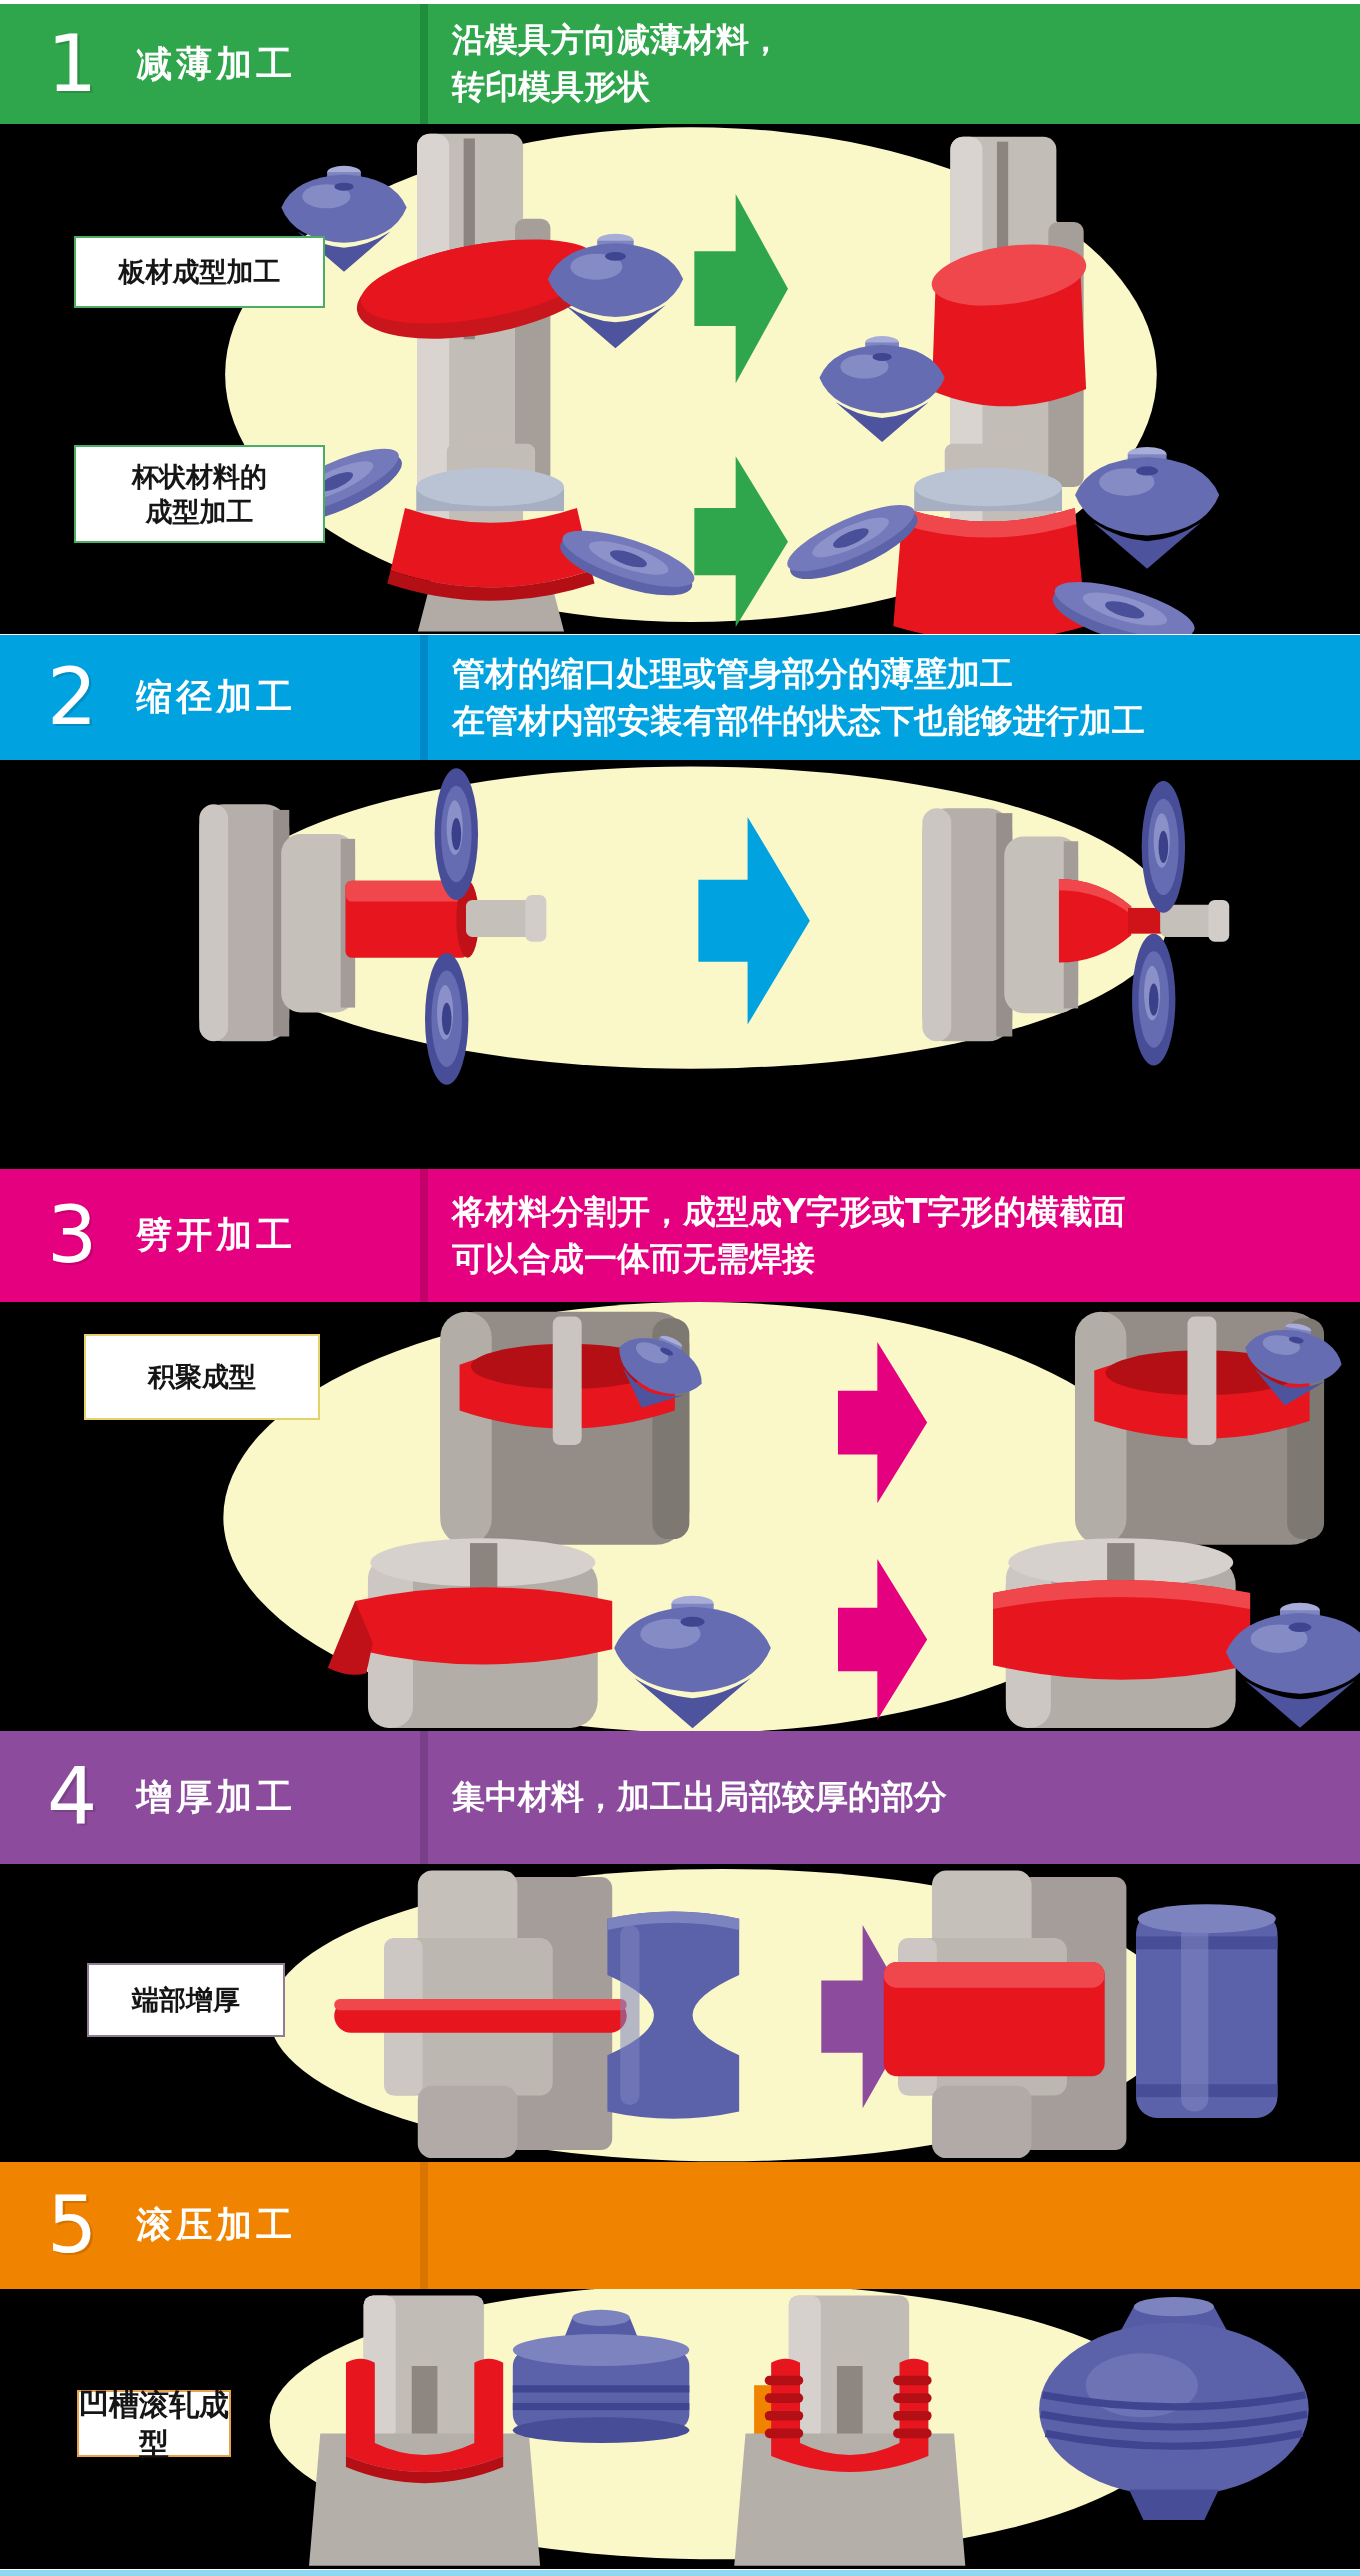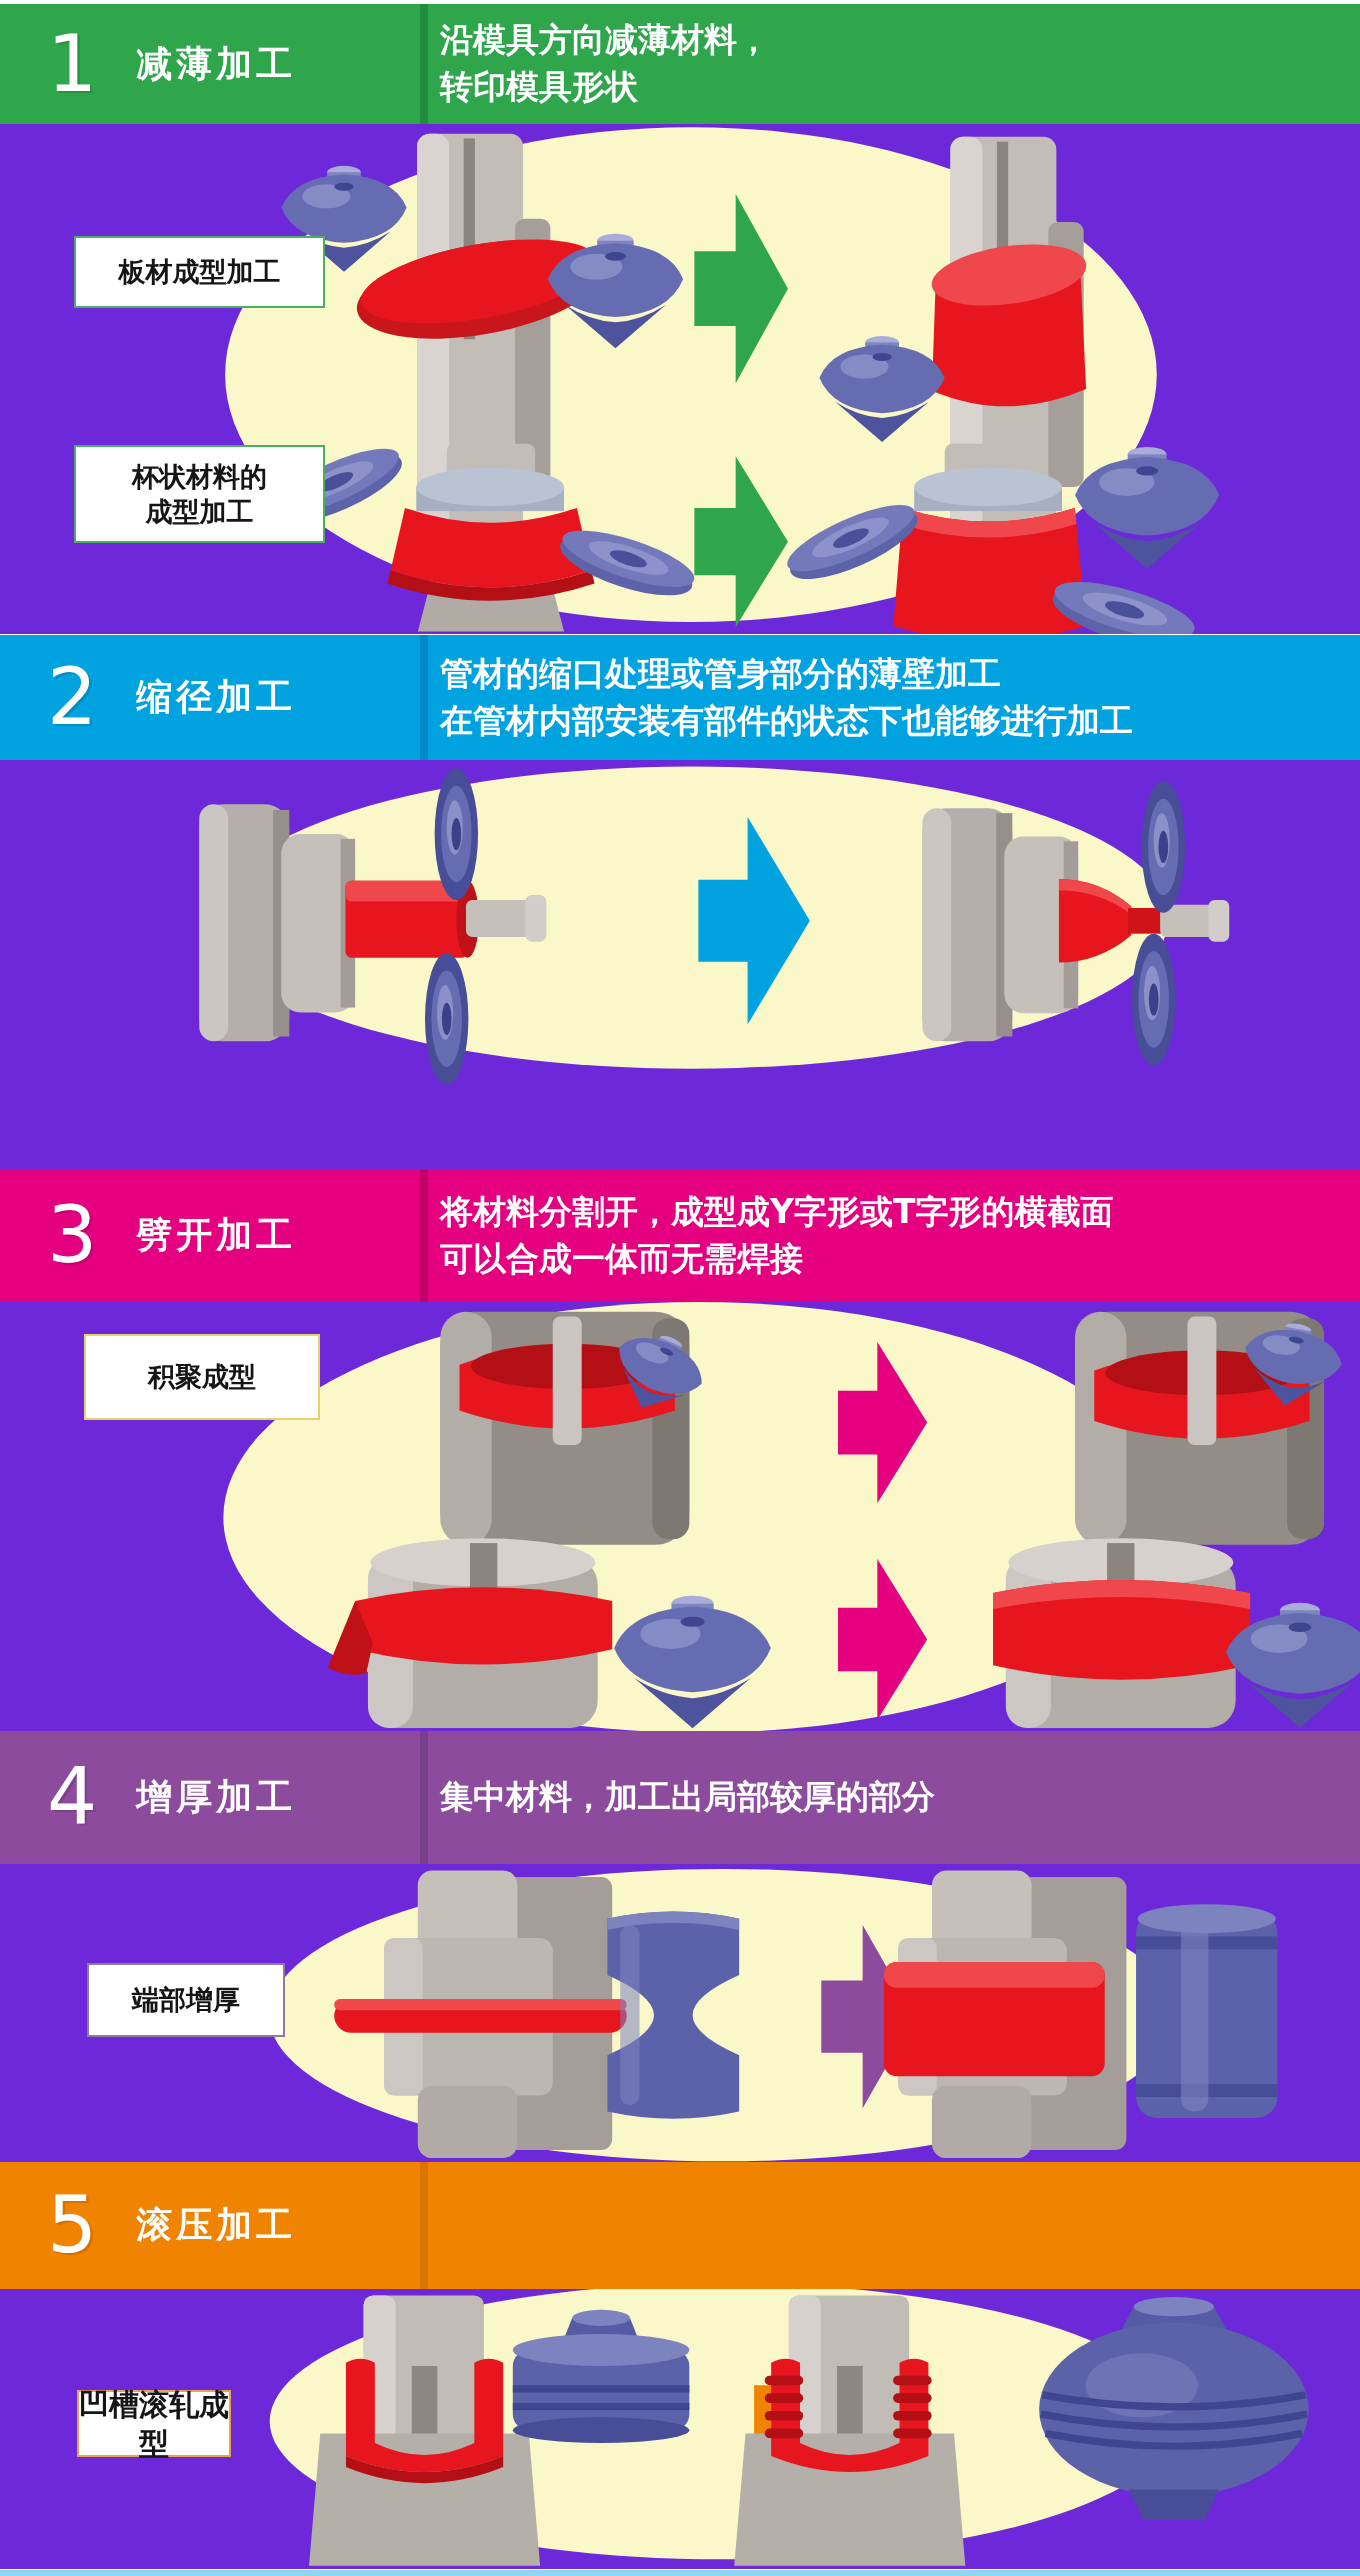--- a/index.html
+++ b/index.html
@@ -3,25 +3,25 @@
 <meta charset="utf-8">
 <style>
   html,body{margin:0;padding:0;background:#fff;}
   #page{position:relative;width:1361px;height:2576px;overflow:hidden;
         font-family:"DejaVu Sans","Liberation Sans",sans-serif;}
   .sec{position:absolute;left:0;width:1361px;}
   .hdr{position:relative;display:flex;background:var(--accent);}
   .hdr-left{flex:0 0 420px;display:flex;align-items:center;padding-left:47px;box-sizing:border-box;}
   .hdr-div{flex:0 0 8px;background:var(--accent-dark);}
   .hdr-right{flex:1;display:flex;flex-direction:column;justify-content:center;
-             padding-left:12px;color:#fff;font-weight:700;font-size:33px;line-height:1.42;}
+             padding-left:24px;color:#fff;font-weight:700;font-size:33px;line-height:1.42;}
   .sec-num{font-size:79px;font-weight:400;color:#fff;line-height:1;
            text-shadow:2.4px 2.4px 0 rgba(0,0,0,0.12);}
   .sec-title{margin-left:39px;font-size:36px;font-weight:700;color:#fff;letter-spacing:4px;white-space:nowrap;}
-  .panel{position:relative;background:#6d28d9;}
+  .panel{position:relative;background:#000000;}
   .panel > svg{position:absolute;left:0;top:0;}
   .label-box{position:absolute;background:#fff;border:2.4px solid var(--label-border);
              display:flex;flex-direction:column;justify-content:center;align-items:center;
              font-weight:700;color:#151515;font-size:27px;line-height:1.3;text-align:center;
              box-sizing:border-box;z-index:2;}
   .ellipse-bg{fill:var(--ellipse);}
   .arrow-use{color:var(--accent);}
   .footer-strip{position:absolute;left:0;width:1361px;}
 </style>
 </head>

